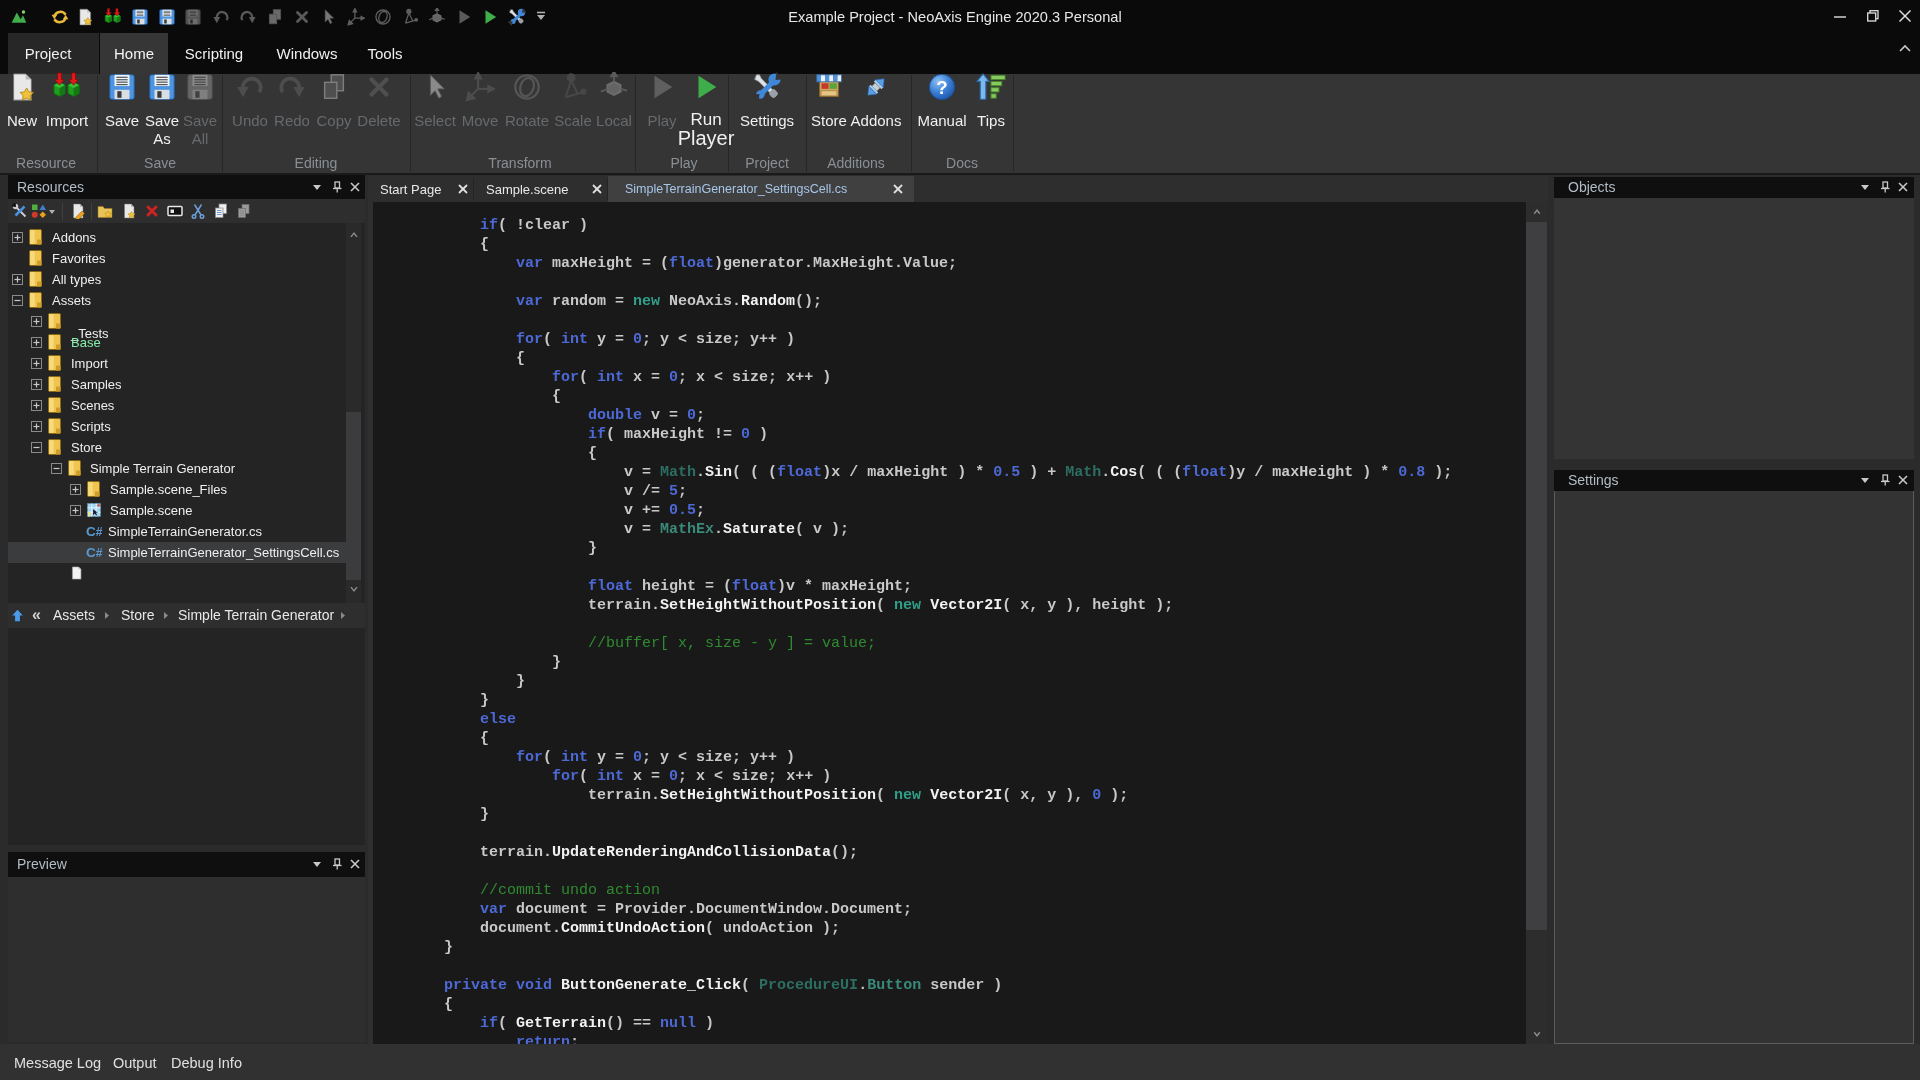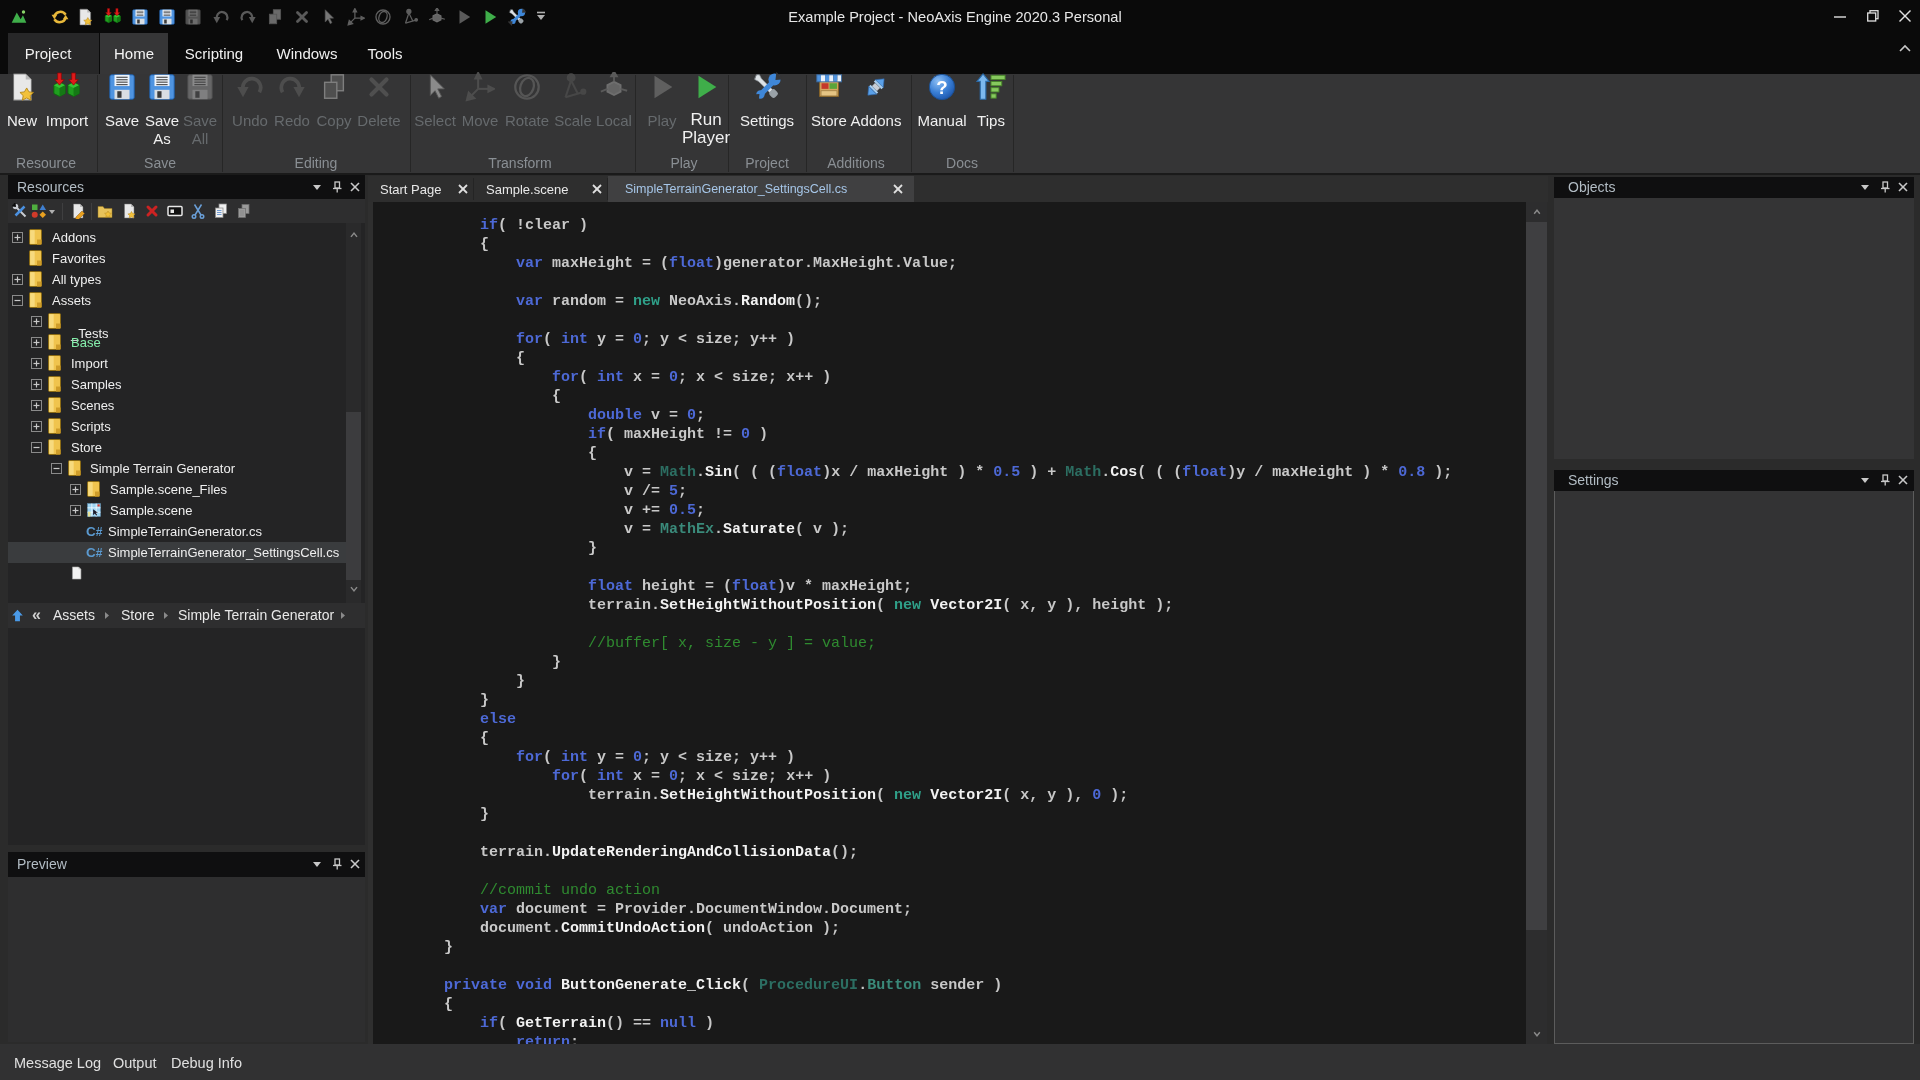--- a/index.html
+++ b/index.html
@@ -304,21 +304,21 @@
   </svg>
 <div style="position:absolute;left:614px;top:120px;line-height:0;white-space:nowrap;font-size:15px;color:#666a6d;font-weight:normal;transform:translateX(-50%);"><span style="line-height:normal;display:inline-block;transform:translateY(-50%);">Local</span></div>
 <svg style="position:absolute;left:647px;top:72px" width="30" height="30" viewBox="0 0 32 32">
     <path d="M8 4 L27 16 L8 28 Z" fill="#5f5f5f"></path>
   </svg>
 <div style="position:absolute;left:662px;top:120px;line-height:0;white-space:nowrap;font-size:15px;color:#666a6d;font-weight:normal;transform:translateX(-50%);"><span style="line-height:normal;display:inline-block;transform:translateY(-50%);">Play</span></div>
 <svg style="position:absolute;left:691px;top:72px" width="30" height="30" viewBox="0 0 32 32">
     <path d="M8 4 L27 16 L8 28 Z" fill="#3fae4a"></path>
   </svg>
 <div style="position:absolute;left:706px;top:120px;line-height:0;white-space:nowrap;font-size:17px;color:#f0f0f0;font-weight:normal;transform:translateX(-50%);text-align:right;"><span style="line-height:normal;display:inline-block;transform:translateY(-50%);">Run</span></div>
-<div style="position:absolute;left:706px;top:138px;line-height:0;white-space:nowrap;font-size:17px;color:#f0f0f0;font-weight:normal;transform:translateX(-50%);text-decoration:underline;"><span style="line-height:normal;display:inline-block;transform:translateY(-50%);">Player</span></div>
+<div style="position:absolute;left:706px;top:138px;line-height:0;white-space:nowrap;font-size:20px;color:#f0f0f0;font-weight:normal;transform:translateX(-50%);text-decoration:underline;"><span style="line-height:normal;display:inline-block;transform:translateY(-50%);">Player</span></div>
 <svg style="position:absolute;left:752px;top:72px" width="30" height="30" viewBox="0 0 32 32">
     <g stroke-linecap="round">
       <path d="M5 3 l3 0 2 4 12 12 -3 3 -12-12 -4-2z" fill="#dde2e6" stroke="#8a9096" stroke-width="0.8"></path>
       <rect x="19" y="19" width="8" height="8" rx="2.5" fill="#9aa2a8" transform="rotate(45 23 23)"></rect>
       <line x1="23" y1="10" x2="10" y2="23" stroke="#3f87d8" stroke-width="5.5"></line>
       <circle cx="24" cy="8" r="6.5" fill="#3f87d8"></circle>
       <path d="M26 0 L34 8 L25 8.5 Z" fill="#353536"></path>
       <circle cx="9" cy="24" r="4.5" fill="#3f87d8"></circle>
       <path d="M7 32 L-1 24 L8 23.5 Z" fill="#353536"></path>
     </g>

